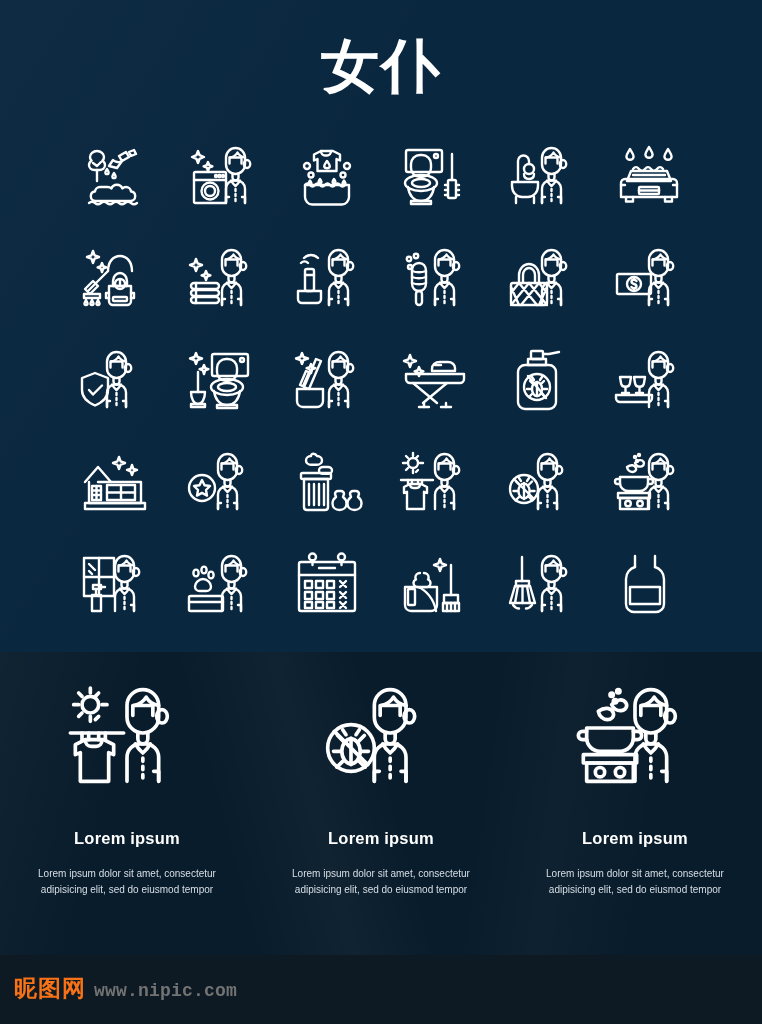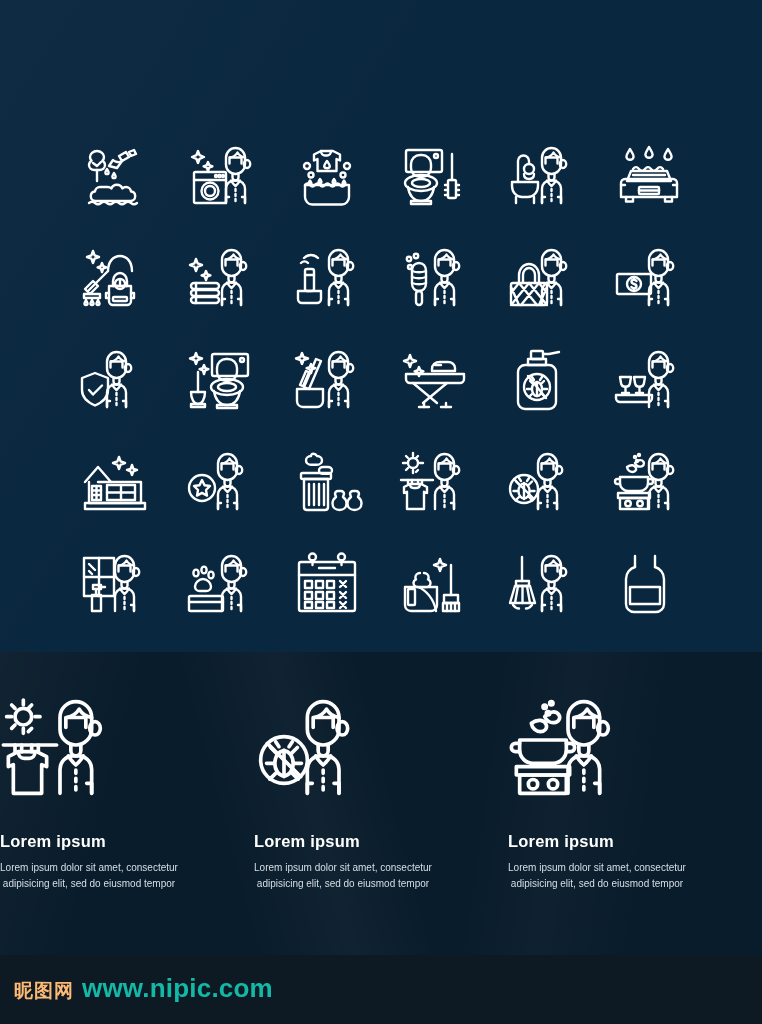--- a/index.html
+++ b/index.html
@@ -61,22 +61,23 @@
       linear-gradient(75deg, rgba(255,255,255,0.0) 30%, rgba(255,255,255,0.030) 42%, rgba(255,255,255,0.0) 52%),
       linear-gradient(98deg, rgba(255,255,255,0.0) 62%, rgba(255,255,255,0.022) 72%, rgba(255,255,255,0.0) 84%);
   }
   #feature-row {
     position: absolute; left: 0; top: 0;
     width: 762px; height: 303px;
     display: flex;
   }
   .feature-col {
     flex: 1 1 33.3333%;
-    display: flex; flex-direction: column; align-items: flex-start;
-    padding-top: 28px;
+    display: flex; flex-direction: column; align-items: center;
+    padding-top: 16px;
+    gap: 9px;
   }
   .feature-icon { height: 140px; display: flex; align-items: center; justify-content: center; }
   .feature-title {
     color: #ffffff;
     font-size: 16.5px;
     font-weight: bold;
     margin-top: 12px;
     letter-spacing: 0.2px;
   }
   .feature-desc {
@@ -92,42 +93,43 @@
   #footer {
     position: absolute; left: 0; top: 955px;
     width: 762px; height: 69px;
     background: #0d1a24;
   }
   #watermark {
     position: absolute; left: 14px; top: 18px;
     display: flex; align-items: baseline; gap: 8px;
   }
   #watermark-cn {
-    color: #fdba74; font-size: 19px; font-weight: bold;
+    color: #f97316; font-size: 23px; font-weight: bold;
     letter-spacing: 1px;
     font-family: "DejaVu Sans", "Liberation Sans", sans-serif;
   }
   #watermark-url {
-    color: #14b8a6; font-size: 26px; font-weight: bold;
+    color: #737373; font-size: 18px; font-weight: bold;
     letter-spacing: 0.2px;
-    font-family: Liberation Sans, sans-serif;
+    font-family: Liberation Mono, monospace;
   }
   #id-label {
     position: absolute; right: 14px; top: 26px;
     color: #e6eef5; font-size: 13.5px;
     letter-spacing: 0.1px;
   }
 </style>
 </head>
 <body>
 
 <div id="page">
 
   <div id="top-section">
 
+    <div id="page-title">女仆</div>
 
     <div id="icon-grid">
 
       <div class="grid-cell">
         <svg width="72" height="72" viewBox="0 0 72 72" fill="none" stroke="#fff" stroke-width="2.4" stroke-linecap="round" stroke-linejoin="round">
           <path d="M18 10c-4 0-7 3-7 6 0 1.5.6 2.8 1.6 3.7-1.6.9-2.6 2.5-2.6 4.3 0 2.8 2.4 5 5.4 5h5.2c3 0 5.4-2.2 5.4-5 0-1.8-1-3.4-2.6-4.3 1-.9 1.6-2.2 1.6-3.7 0-3-3-6-7-6z"></path>
           <path d="M18 29v11"></path>
           <path d="M14 22l4 3 4-4"></path>
           <path d="M40 15l7-4 3 5-7 4z"></path>
           <path d="M43 20c-3 2-7 1-9-1l-4 6 8 2z"></path>

